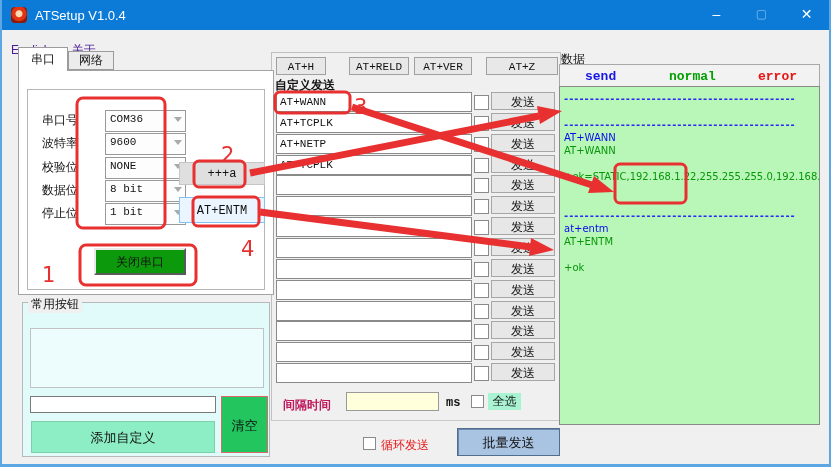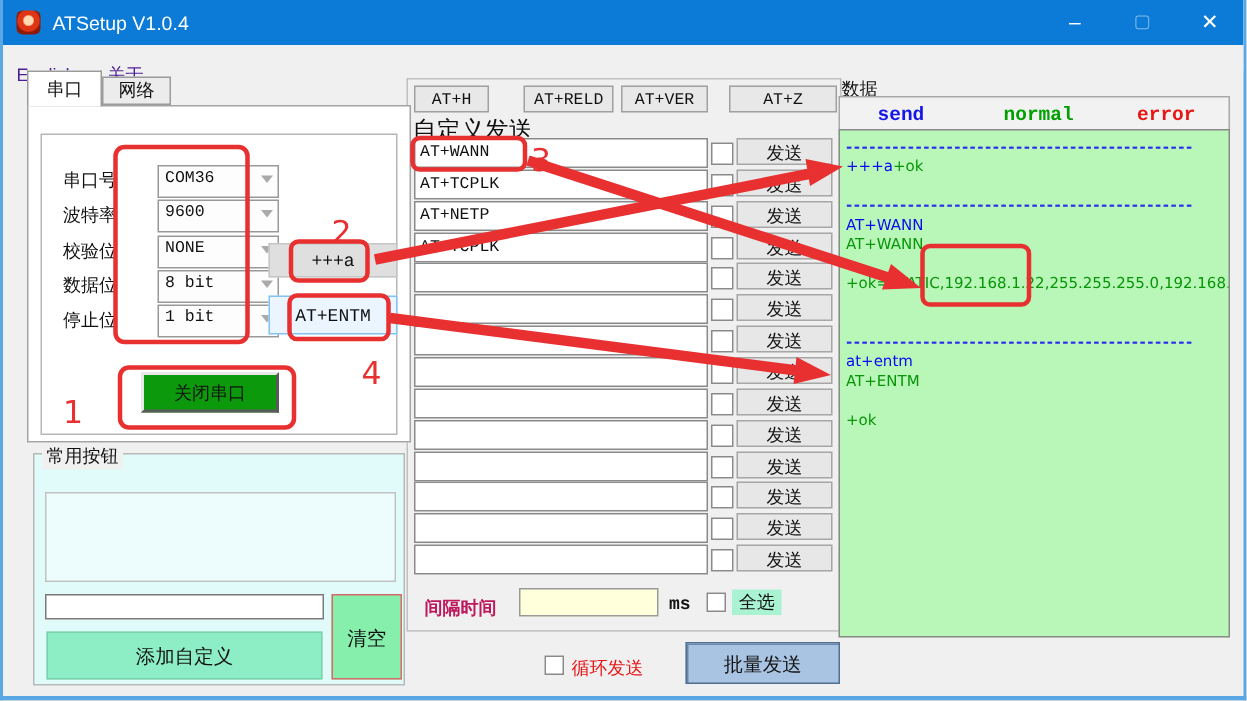--- a/index.html
+++ b/index.html
@@ -37,27 +37,27 @@
   .close-port{left:92px;top:248px;width:92px;height:27px;background:#0c9a0c;font-size:12px;line-height:23px;
               border:2px solid;border-color:#e8e8e8 #5a5a5a #5a5a5a #e8e8e8;z-index:2;}
   
   .common-group{left:20px;top:302px;width:248px;height:155px;background:#e1fafa;border:1px solid #b8b8b8;}
   .common-label{left:26px;top:296px;font-size:12px;background:#f0f0f0;padding:0 3px;z-index:2;color:#111;}
   .common-list{left:28px;top:328px;width:234px;height:60px;background:#edfdfd;border:1px solid #c2c2c2;}
   .common-input{left:28px;top:396px;width:186px;height:17px;background:#fff;border:1px solid #7a7a7a;
                 font-family:"Liberation Mono",monospace;font-size:11px;padding:0 3px;}
   .add-custom{left:29px;top:421px;width:184px;height:32px;background:#8deec5;border:1px solid #7ed0ab;
               font-size:13px;line-height:30px;}
-  .clear-btn{left:219px;top:396px;width:47px;height:57px;background:#86efac;border:1px solid #d86a6a;
+  .clear-btn{left:219px;top:396px;width:47px;height:57px;background:#22c55e;border:1px solid #d86a6a;
              font-size:13px;line-height:55px;}
   
   .mid-panel{left:269px;top:52px;width:290px;height:369px;border:1px solid #c0c0c0;background:#f0f0f0;}
   .quick-btn{position:absolute;top:57px;height:18px;background:#e8e8e8;border:1px solid #a0a0a0;
              font-family:"Liberation Mono",monospace;font-size:11px;line-height:16px;text-align:center;color:#111;}
-  .custom-title{left:273px;top:77px;font-size:16px;color:#111;}
+  .custom-title{left:273px;top:77px;font-size:12px;color:#111;font-weight:bold;}
   .row-input{position:absolute;left:274px;width:188px;height:18px;background:#fff;border:1px solid #8a8a8a;
              font-family:"Liberation Mono",monospace;font-size:11px;padding:0 3px;color:#111;}
   .cb{position:absolute;width:13px;height:13px;background:#fff;border:1px solid #8a8a8a;}
   .send-btn{position:absolute;left:489px;width:64px;height:18px;background:#e7e7e7;border:1px solid #a6a6a6;
             font-size:12px;line-height:16px;text-align:center;color:#111;}
   .interval-label{left:281px;top:397px;font-size:12px;font-weight:bold;color:#be185d;}
   .interval-input{left:344px;top:392px;width:93px;height:19px;background:#ffffdc;border:1px solid #999;
                   font-family:"Liberation Mono",monospace;font-size:11px;padding:0 3px;}
   .ms-label{left:444px;top:396px;font-size:12px;font-weight:bold;font-family:"Liberation Mono",monospace;color:#111;text-align:center;}
   .selall-cb{left:469px;top:395px;}
@@ -197,21 +197,20 @@
 
   <span class="abs data-title">数据</span>
   <div class="abs legend-strip"></div>
   <div id="legend">
       <span class="legend-item" style="left:583px;color:#1515e8">send</span>
       <span class="legend-item" style="left:667px;color:#00a000">normal</span>
       <span class="legend-item" style="left:756px;color:#e81515">error</span>
     </div>
   <div class="abs terminal" id="terminal">
       <div class="tline"><span class="seg-dash">---------------------------------------------</span></div>
-      <div class="tline"><span class="seg-send">+++a</span><span class="seg-normal">+ok</span></div>
       <div class="tline">&nbsp;</div>
       <div class="tline"><span class="seg-dash">---------------------------------------------</span></div>
       <div class="tline"><span class="seg-send">AT+WANN</span></div>
       <div class="tline"><span class="seg-normal">AT+WANN</span></div>
       <div class="tline">&nbsp;</div>
       <div class="tline"><span class="seg-normal">+ok=STATIC,192.168.1.22,255.255.255.0,192.168.1.1</span></div>
       <div class="tline">&nbsp;</div>
       <div class="tline">&nbsp;</div>
       <div class="tline"><span class="seg-dash">---------------------------------------------</span></div>
       <div class="tline"><span class="seg-send">at+entm</span></div>

